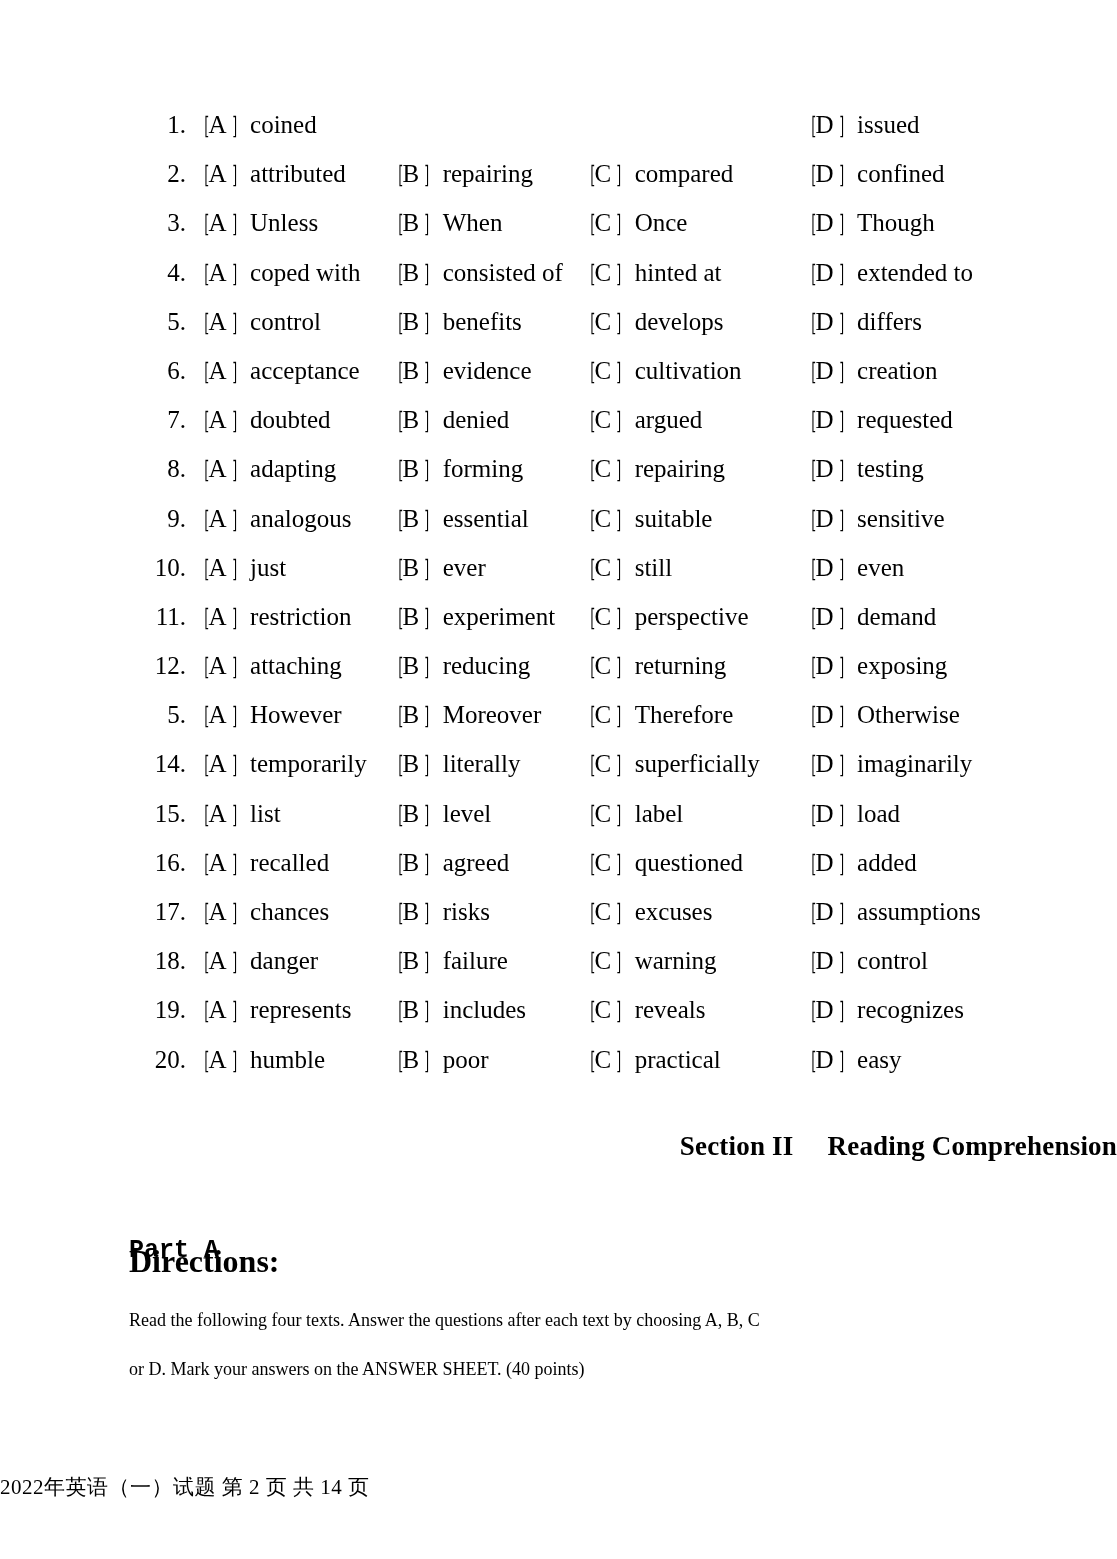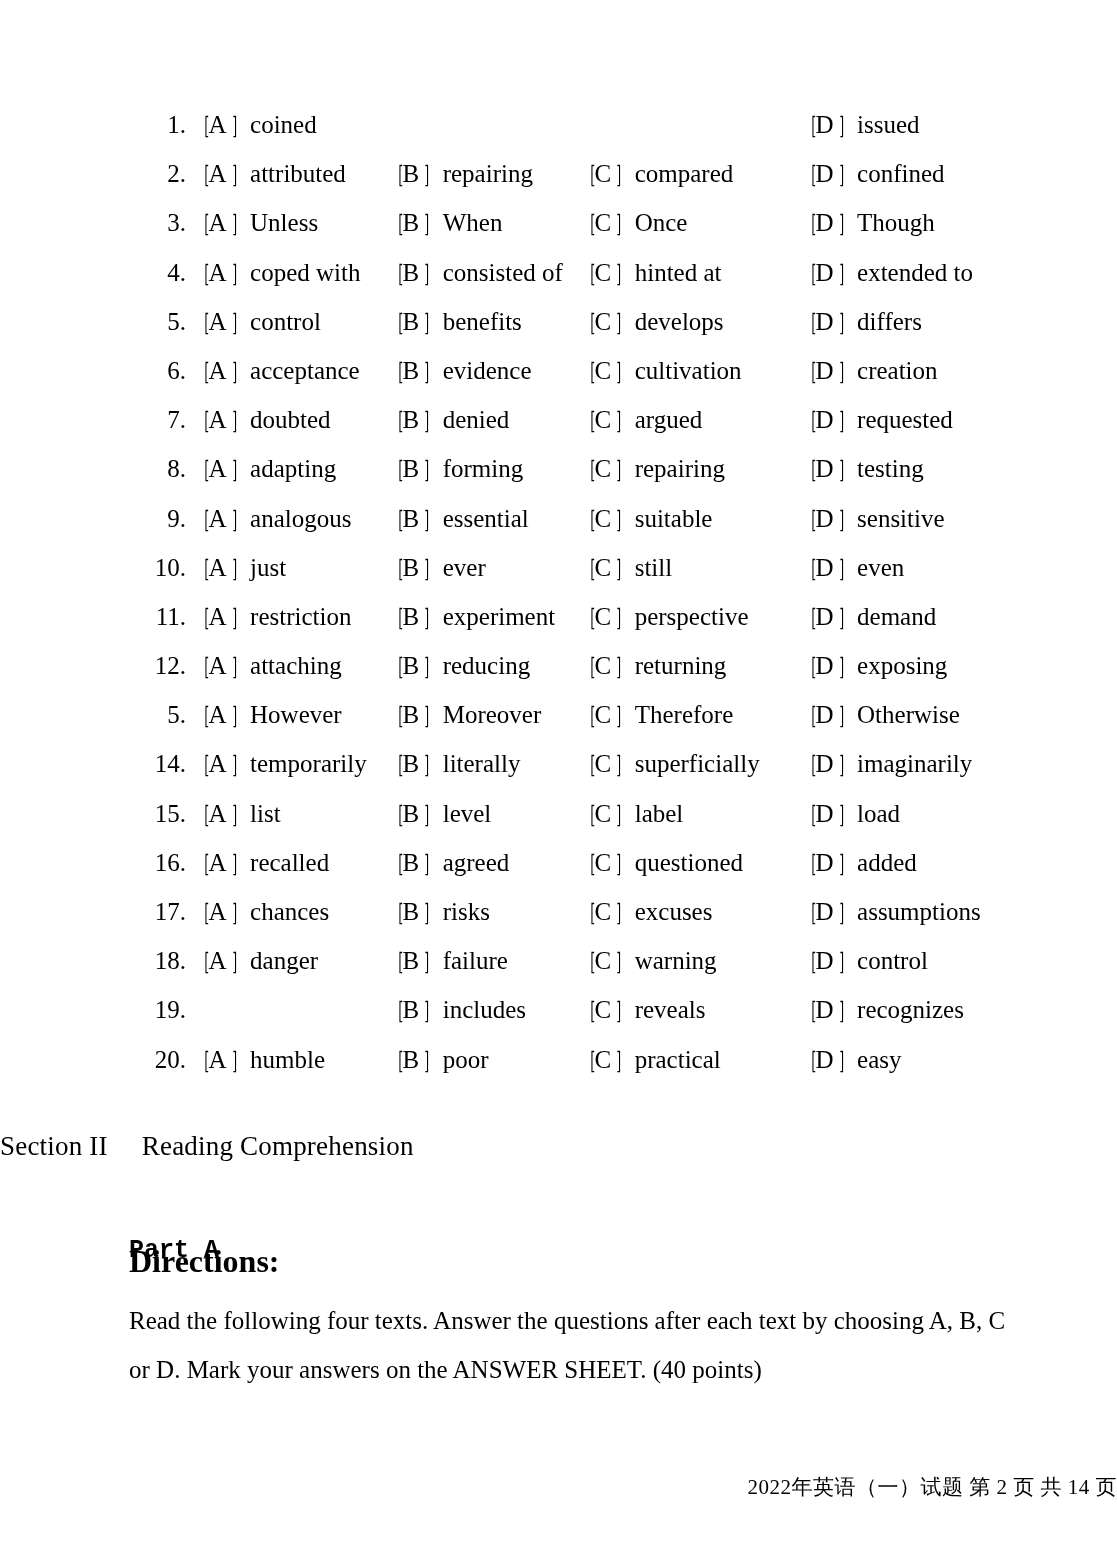--- a/index.html
+++ b/index.html
@@ -79,23 +79,23 @@
   .opt-text {
     margin-left: 7px;
   }
 
   
   .section-heading {
     position: absolute;
     left: 0;
     top: 1131px;
     width: 1117px;
-    text-align: left;
+    text-align: right;
     font-size: 27px;
-    font-weight: normal;
+    font-weight: bold;
     letter-spacing: 0.2px;
   }
   .section-heading .gap {
     display: inline-block;
     width: 34px;
   }
 
   
   .part-label {
     position: absolute;
@@ -110,35 +110,35 @@
     left: 129px;
     top: 1243px;
     font-size: 32px;
     font-weight: bold;
   }
   .directions-body {
     position: absolute;
     left: 129px;
     top: 1296px;
     width: 890px;
-    font-size: 25px;
+    font-size: 18px;
     line-height: 49px;
   }
   .directions-body .dline {
     display: block;
     white-space: nowrap;
   }
 
   
   .page-footer {
     position: absolute;
     left: 0;
     top: 1473px;
     width: 1117px;
-    text-align: right;
+    text-align: left;
     font-size: 21px;
     font-family: "Liberation Serif", "DejaVu Serif", serif;
     letter-spacing: 0.5px;
   }
 </style>
 </head>
 <body>
 
 <div class="page">
 
@@ -262,20 +262,21 @@
       </div>
       <div class="opt-row">
         <span class="q-num">18.</span>
         <span class="choice col-a"><span class="tag"><span class="brk">［</span><span class="lt">A</span><span class="brk">］</span></span><span class="opt-text">danger</span></span>
         <span class="choice col-b"><span class="tag"><span class="brk">［</span><span class="lt">B</span><span class="brk">］</span></span><span class="opt-text">failure</span></span>
         <span class="choice col-c"><span class="tag"><span class="brk">［</span><span class="lt">C</span><span class="brk">］</span></span><span class="opt-text">warning</span></span>
         <span class="choice col-d"><span class="tag"><span class="brk">［</span><span class="lt">D</span><span class="brk">］</span></span><span class="opt-text">control</span></span>
       </div>
       <div class="opt-row">
         <span class="q-num">19.</span>
+        <span class="choice col-a"><span class="tag"><span class="brk">［</span><span class="lt">A</span><span class="brk">］</span></span><span class="opt-text">represents</span></span>
         <span class="choice col-b"><span class="tag"><span class="brk">［</span><span class="lt">B</span><span class="brk">］</span></span><span class="opt-text">includes</span></span>
         <span class="choice col-c"><span class="tag"><span class="brk">［</span><span class="lt">C</span><span class="brk">］</span></span><span class="opt-text">reveals</span></span>
         <span class="choice col-d"><span class="tag"><span class="brk">［</span><span class="lt">D</span><span class="brk">］</span></span><span class="opt-text">recognizes</span></span>
       </div>
       <div class="opt-row">
         <span class="q-num">20.</span>
         <span class="choice col-a"><span class="tag"><span class="brk">［</span><span class="lt">A</span><span class="brk">］</span></span><span class="opt-text">humble</span></span>
         <span class="choice col-b"><span class="tag"><span class="brk">［</span><span class="lt">B</span><span class="brk">］</span></span><span class="opt-text">poor</span></span>
         <span class="choice col-c"><span class="tag"><span class="brk">［</span><span class="lt">C</span><span class="brk">］</span></span><span class="opt-text">practical</span></span>
         <span class="choice col-d"><span class="tag"><span class="brk">［</span><span class="lt">D</span><span class="brk">］</span></span><span class="opt-text">easy</span></span>

